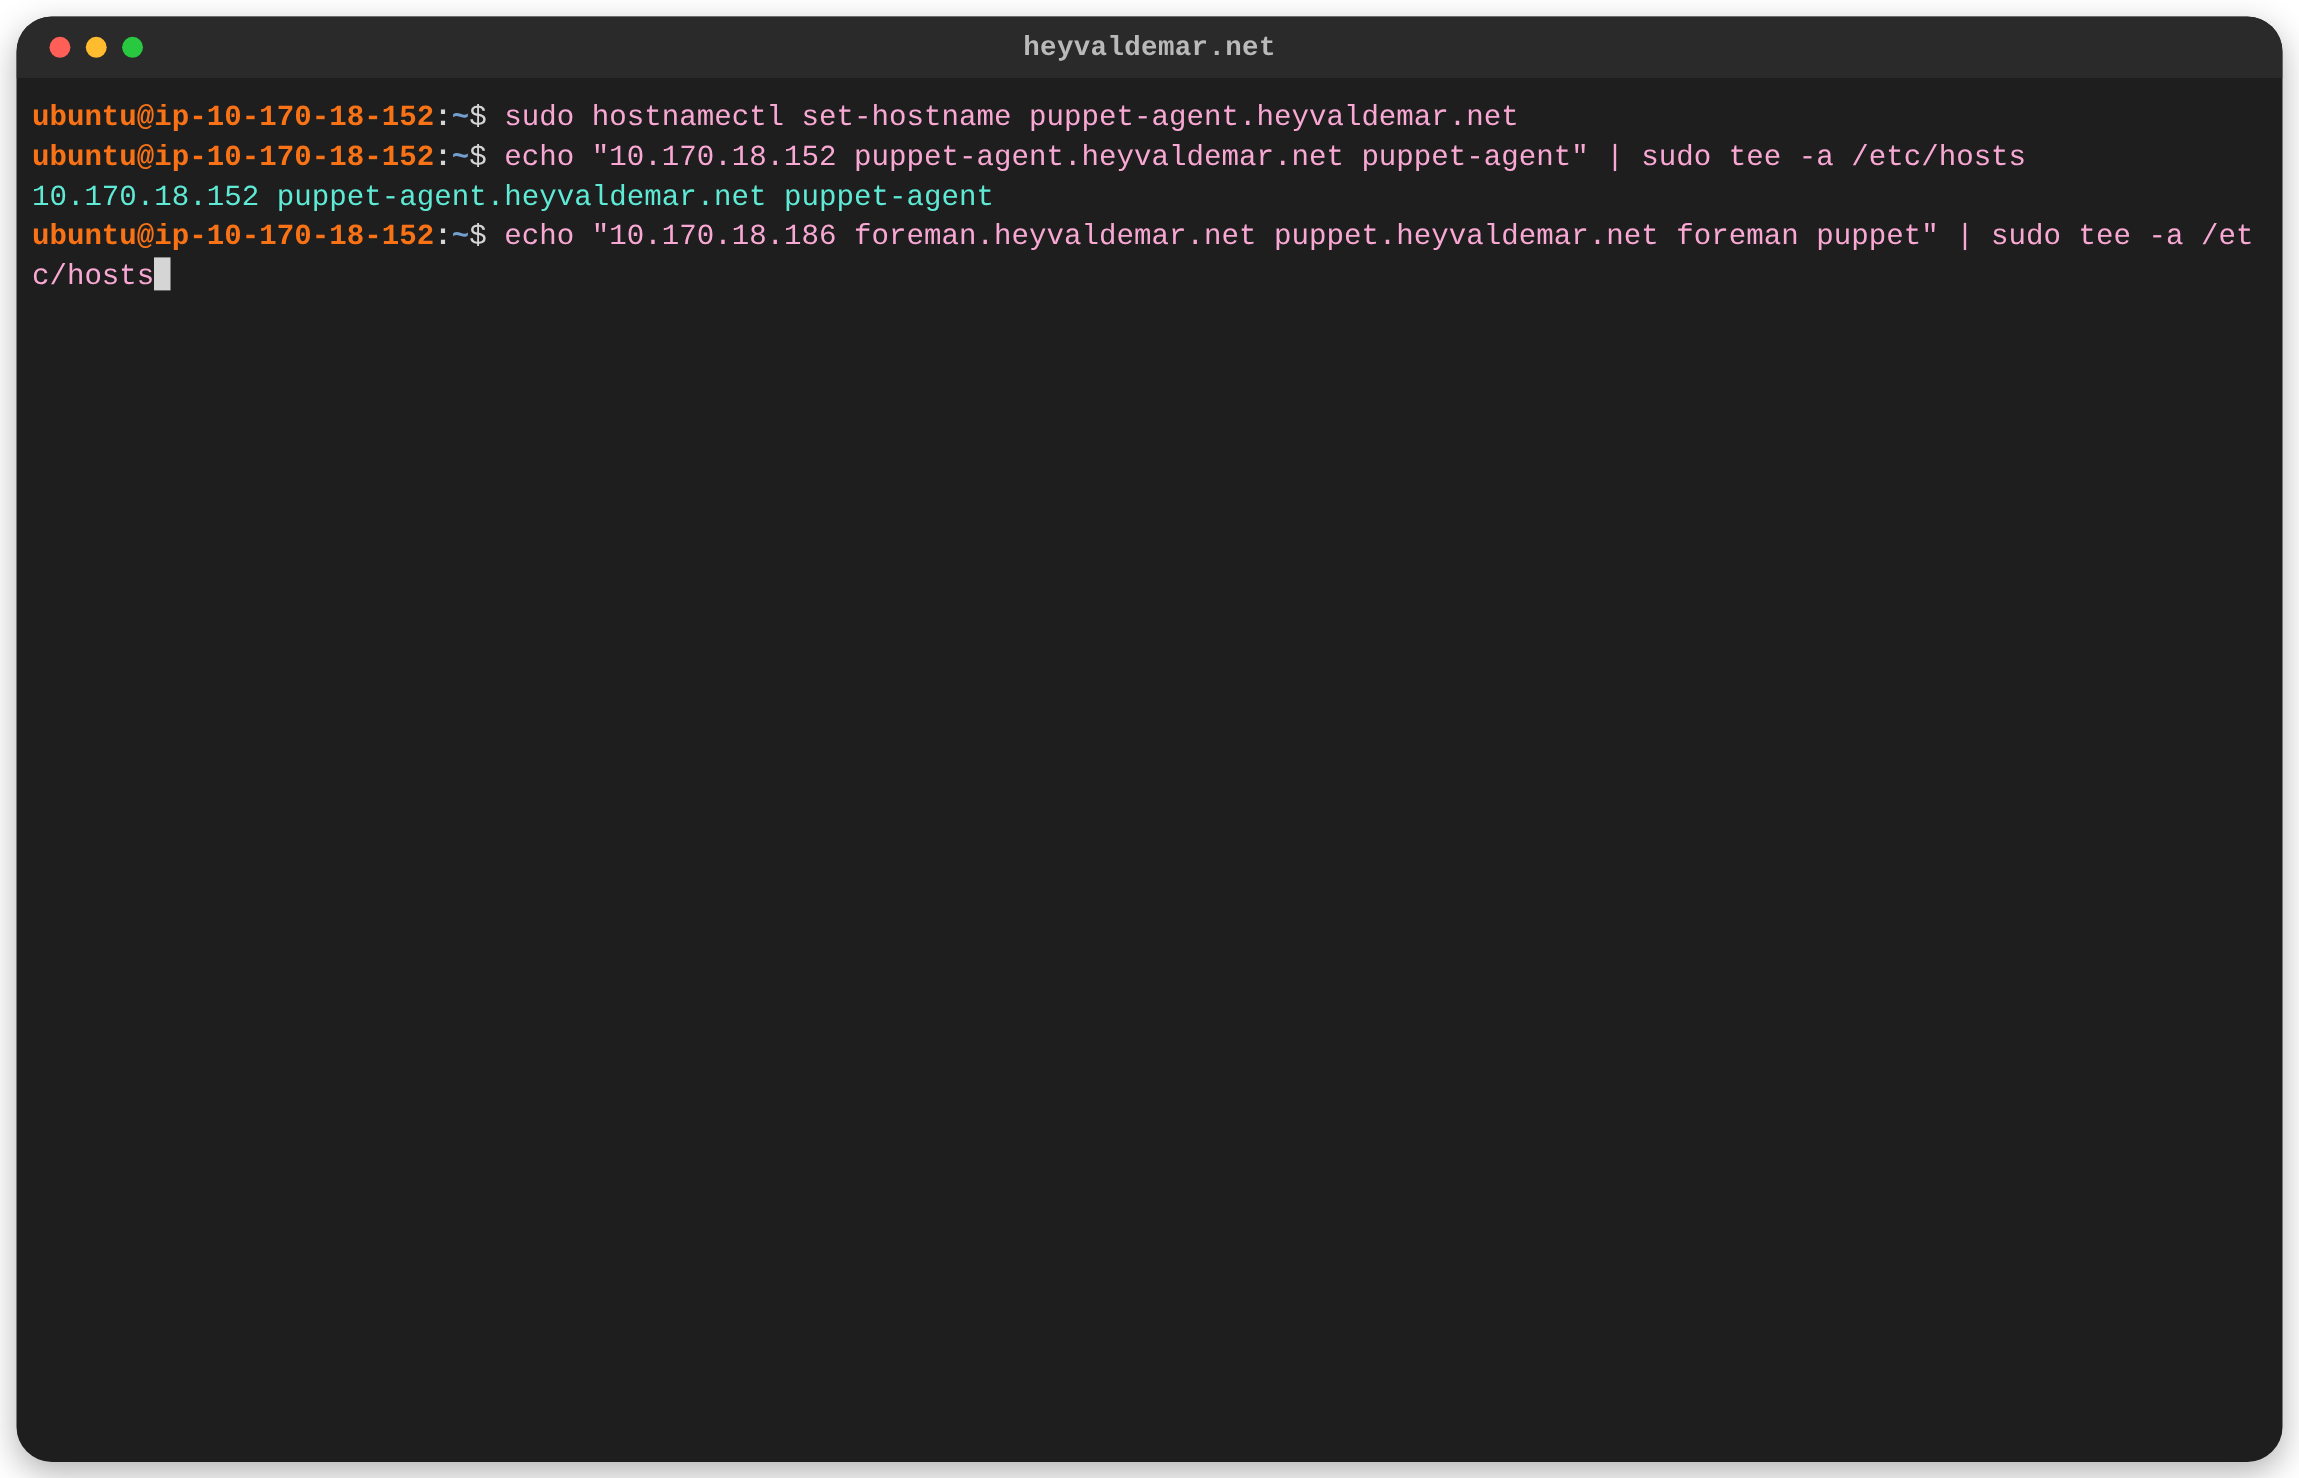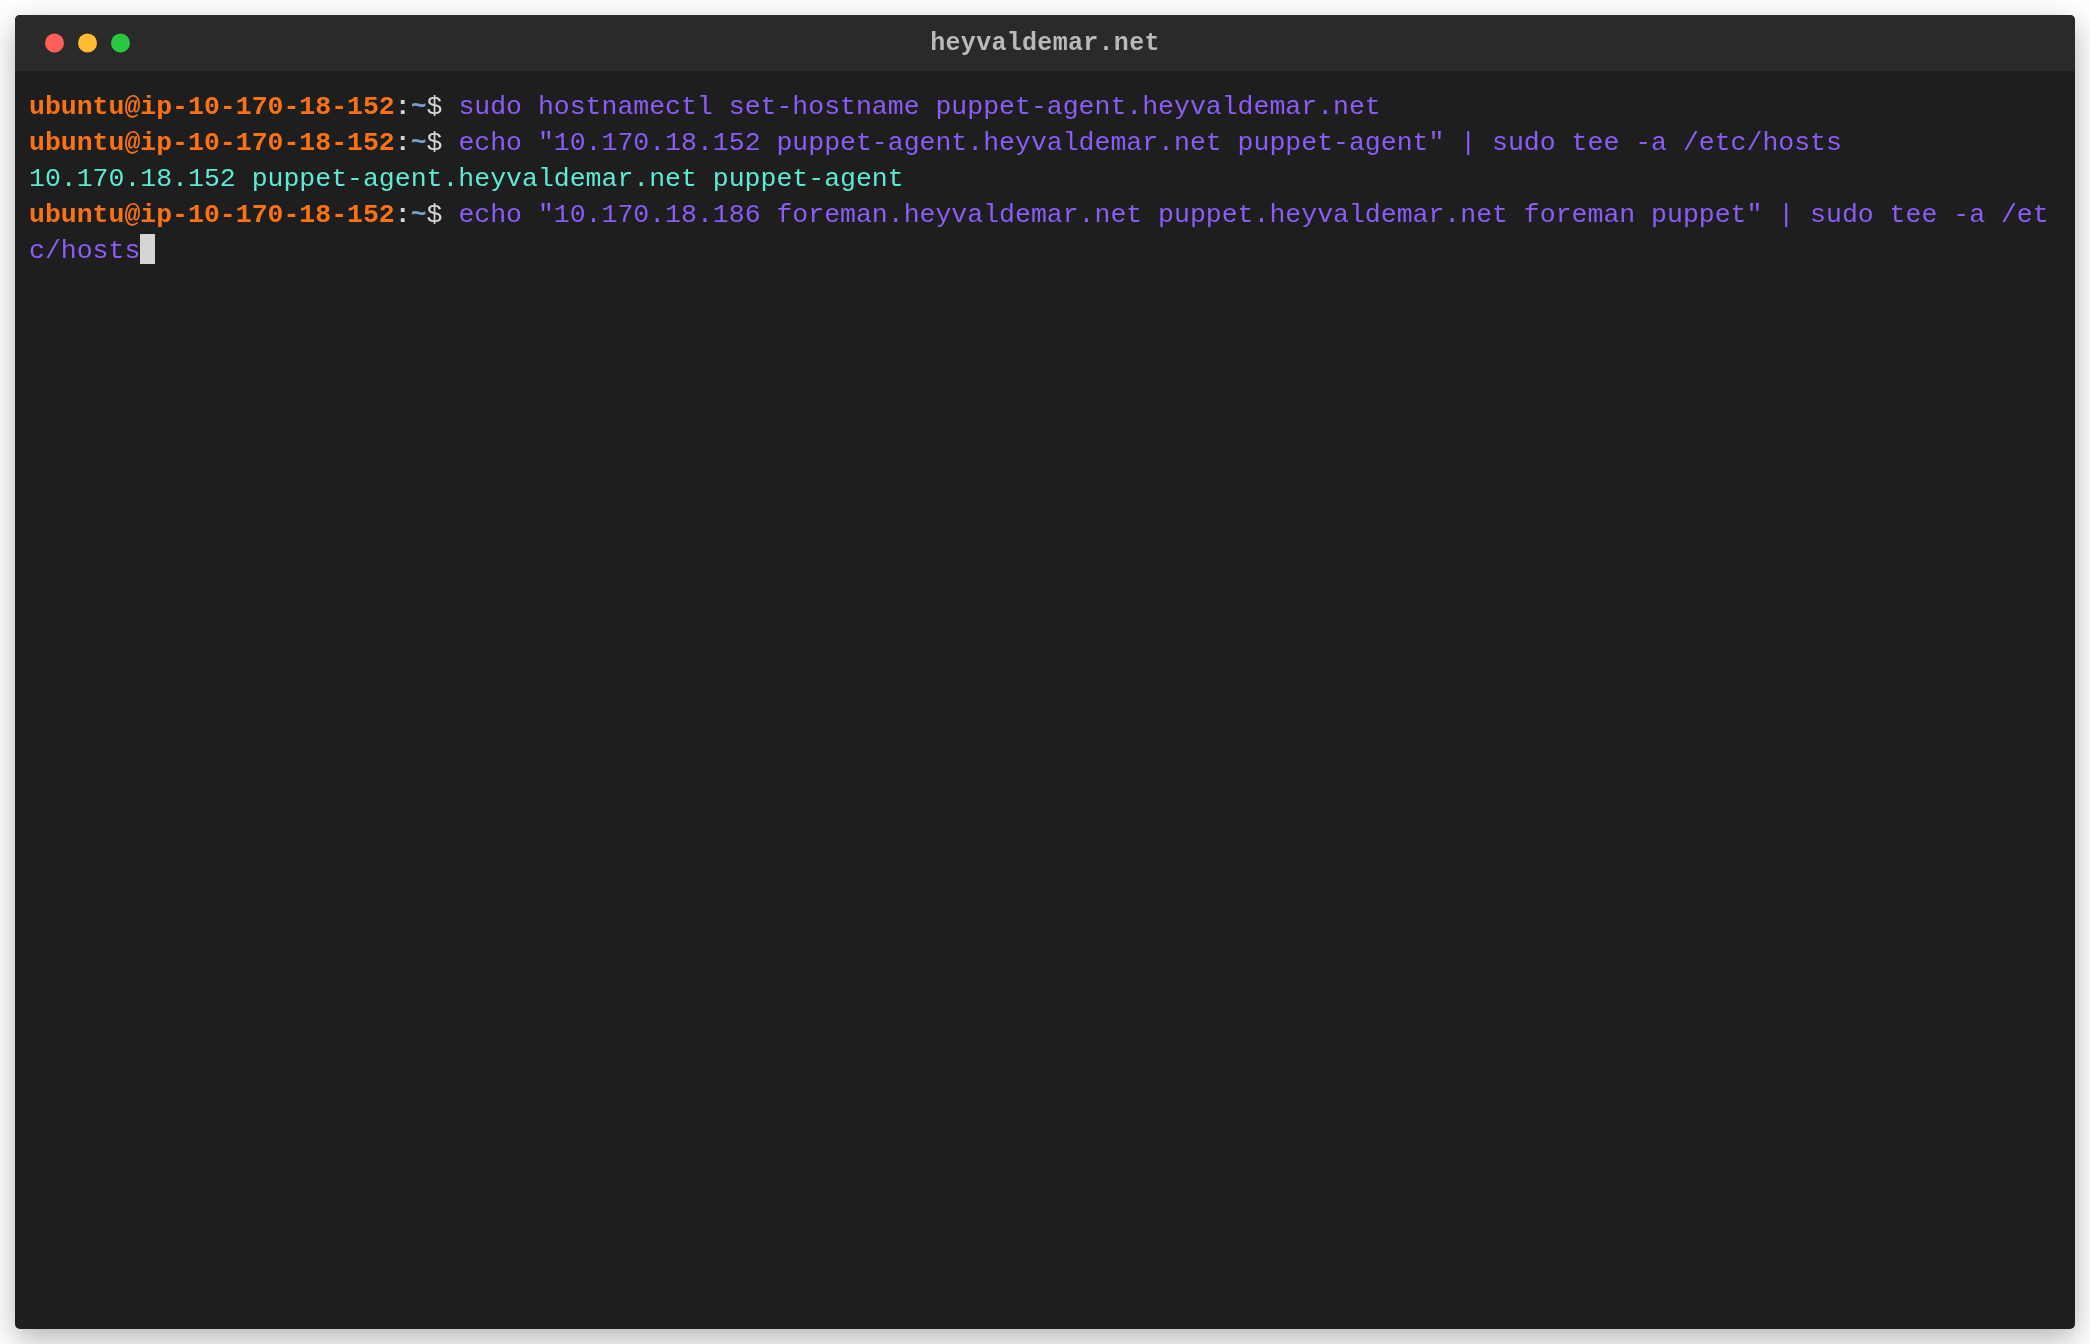--- a/index.html
+++ b/index.html
@@ -8,21 +8,21 @@
       font-family: ui-monospace, "SF Mono", Menlo, Consolas, "Liberation Mono", monospace;
       display: flex;
       align-items: flex-start;
       justify-content: center;
     }
     .window {
       width: 2060px;
       height: 1314px;
       margin: 15px;
       background: #1e1e1e;
-      border-radius: 5px;
+      border-radius: 32px;
       overflow: hidden;
       box-shadow: 0 10px 30px rgba(0,0,0,0.3);
       display: flex;
       flex-direction: column;
     }
     .titlebar {
       height: 56px;
       background: #2a2a2a;
       display: flex;
       align-items: center;
@@ -60,21 +60,21 @@
       font-size: 26.5px;
       line-height: 36px;
       white-space: pre-wrap;
       word-break: break-all;
       overflow: hidden;
     }
     .prompt-user { color: #f97316; font-weight: 700; }
     .prompt-sep  { color: #d5d5d5; font-weight: 700; }
     .prompt-path { color: #729fcf; font-weight: 700; }
     .prompt-dollar { color: #d5d5d5; }
-    .cmd-text { color: #8b5cf6; margin-top: 10px; }
+    .cmd-text { color: #f9a8d4; margin-top: 10px; }
     .output-text { color: #5eead4; }
     .cursor-block {
       display: inline-block;
       width: 15px;
       height: 30px;
       background: #d5d5d5;
       vertical-align: text-bottom;
       transform: translateY(-2px);
     }
   </style>

